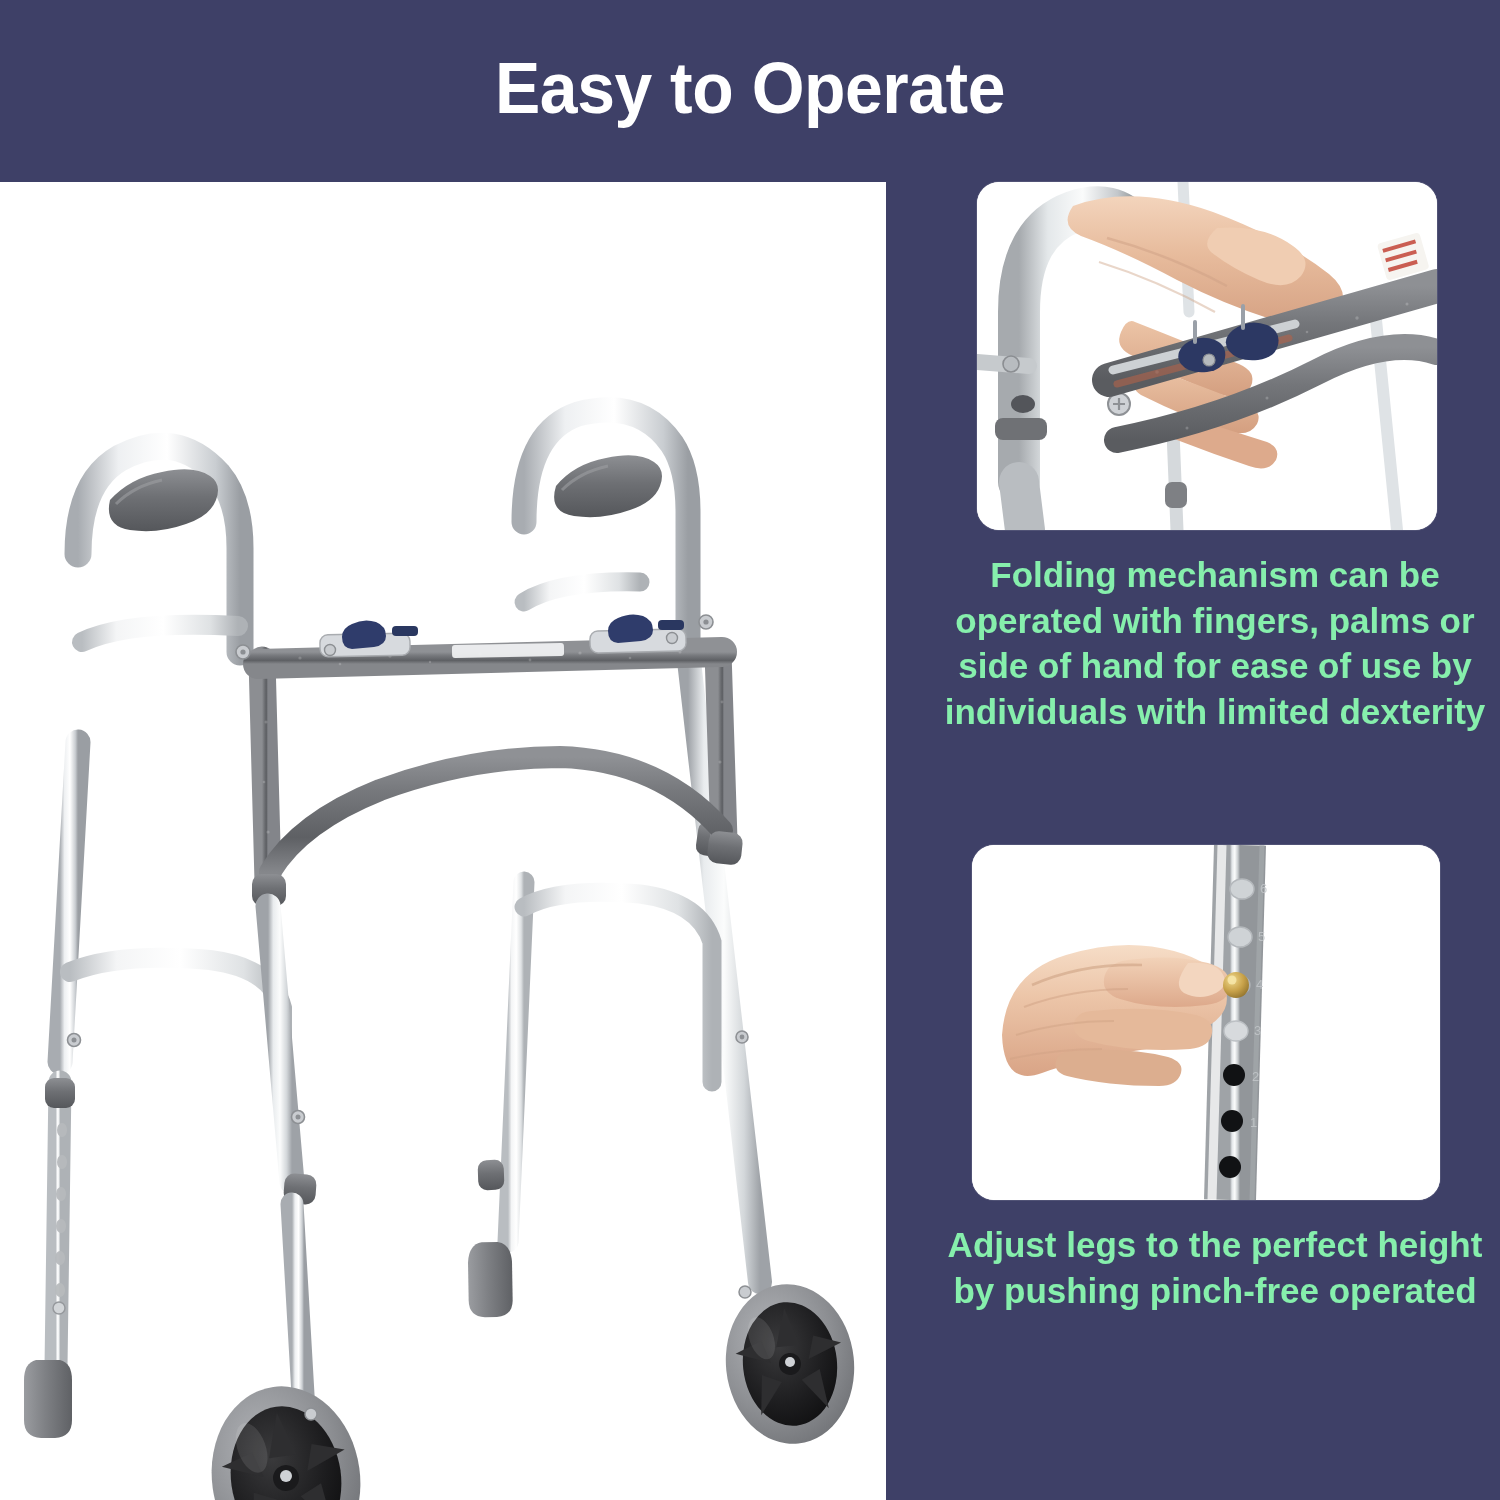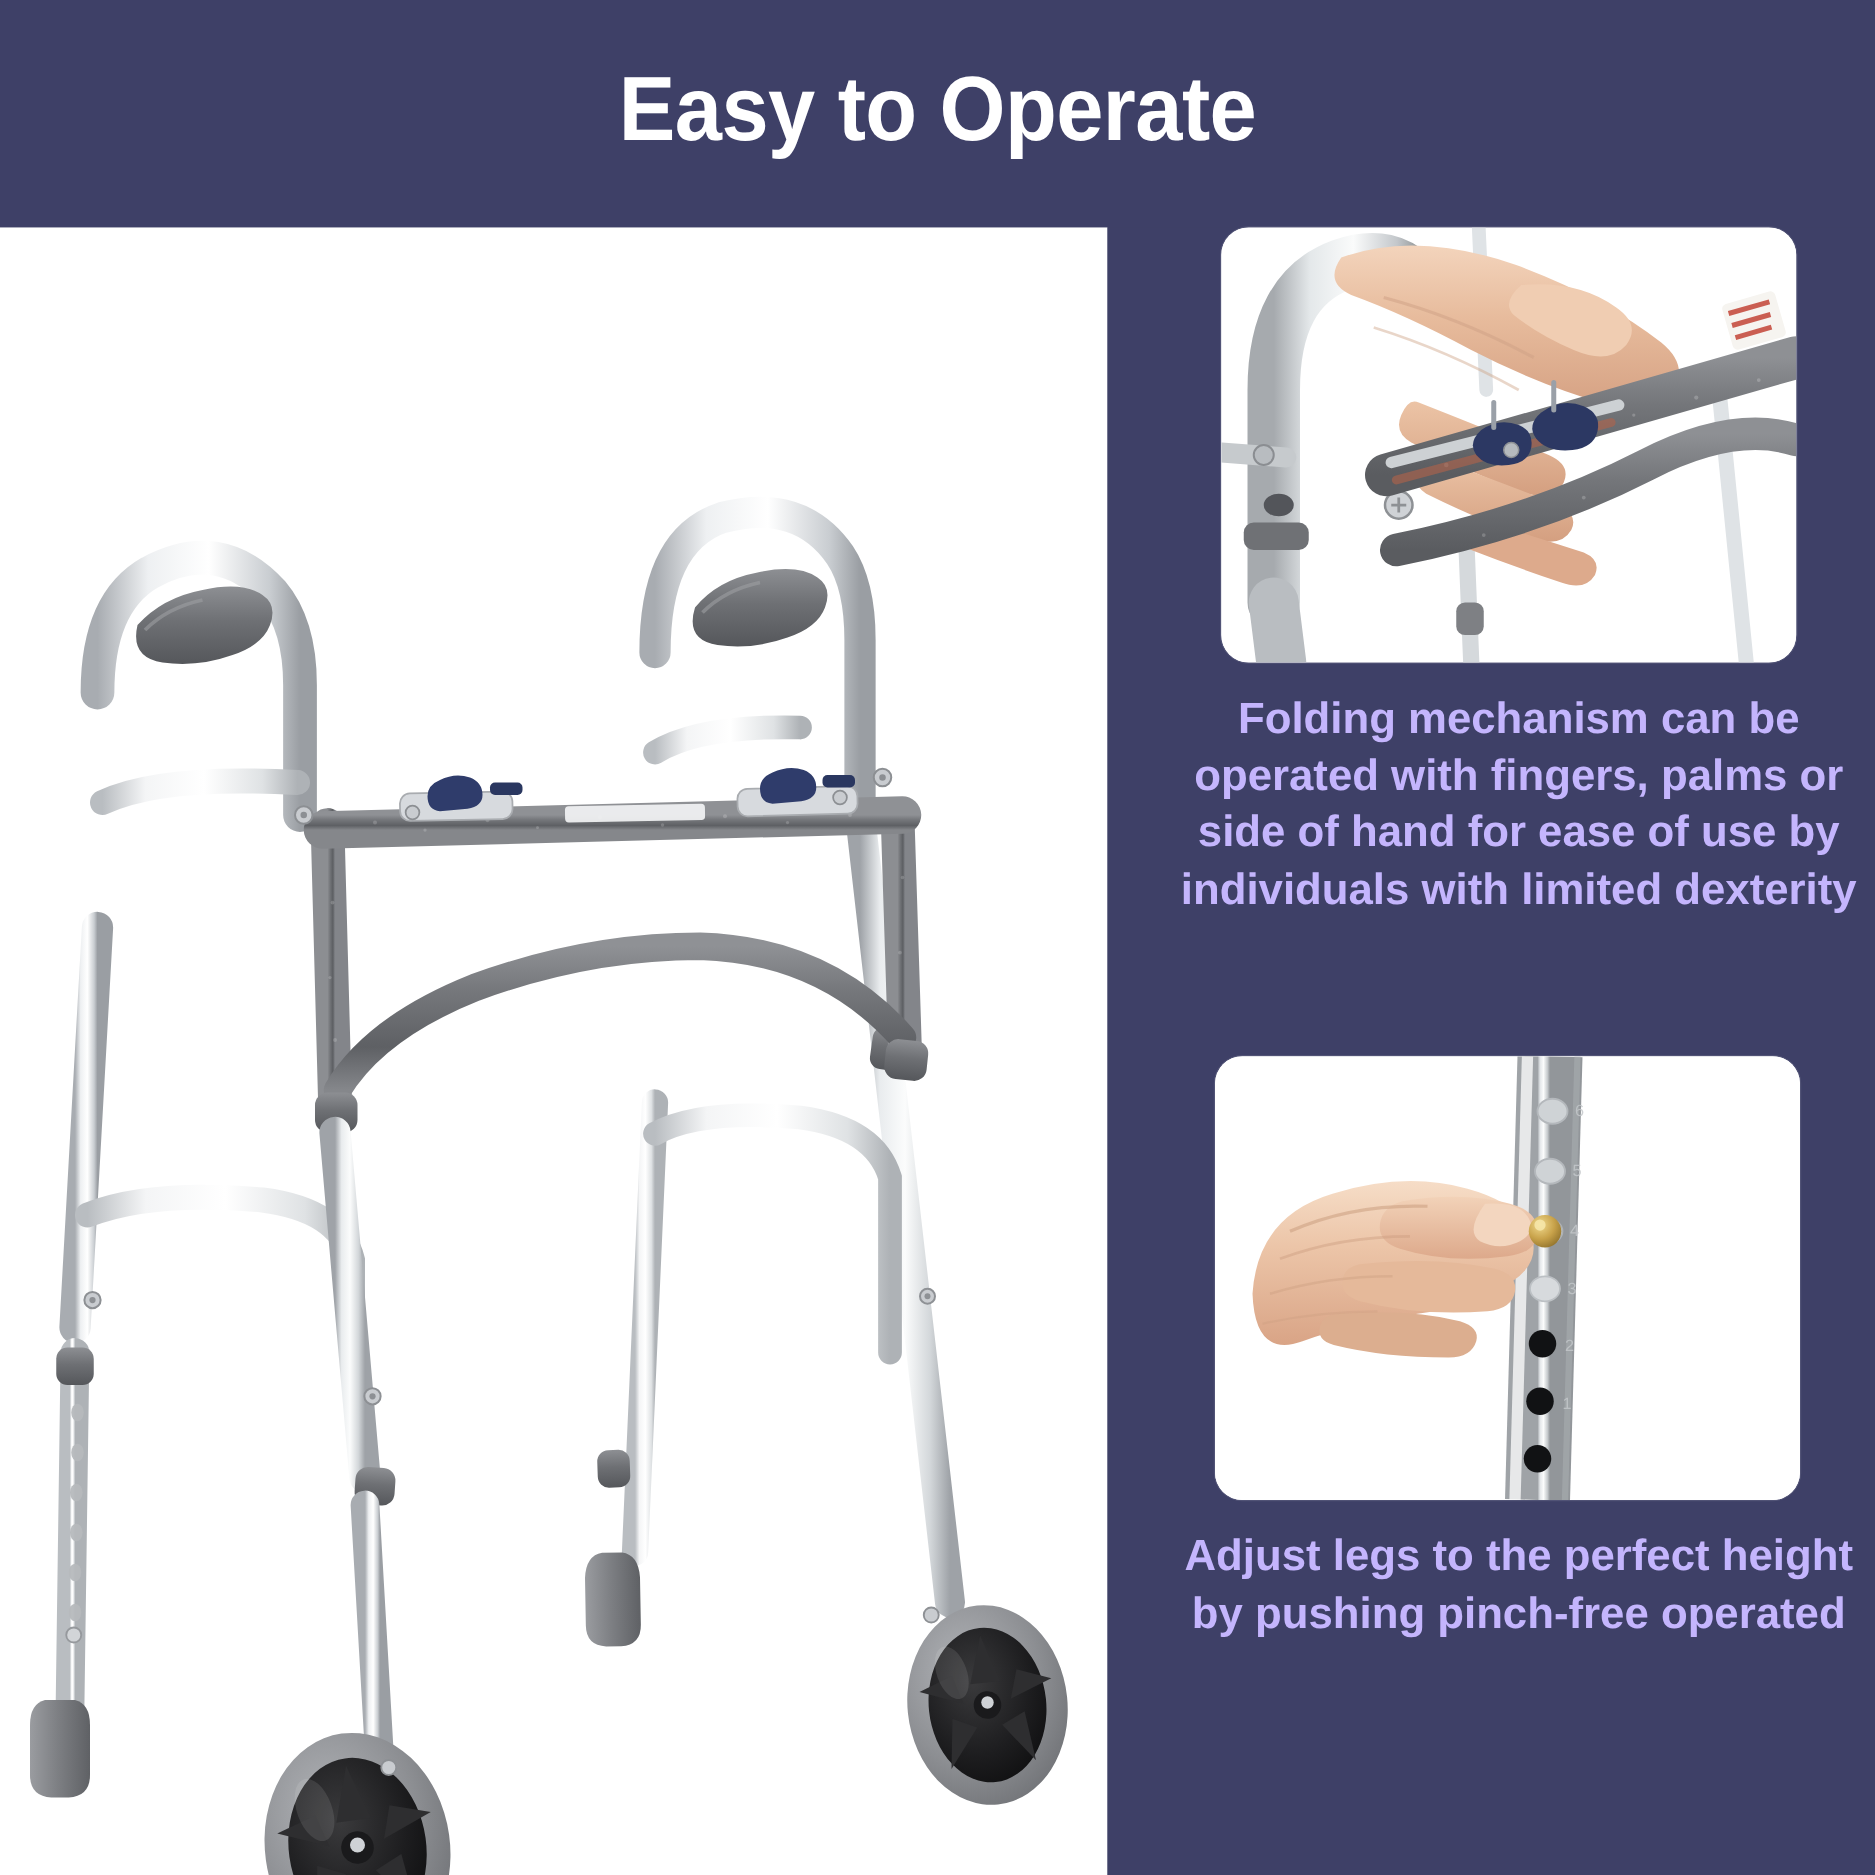--- a/index.html
+++ b/index.html
@@ -68,21 +68,21 @@
     border-radius: 22px;
   }
   #inset-buttons {
     left: 972px; top: 845px;
     width: 468px; height: 355px;
     border-radius: 22px;
   }
 
   .caption {
     position: absolute;
-    color: #c4b5fd;
+    color: #86efac;
     font-weight: bold;
     text-align: center;
     line-height: 1.30;
     font-size: 35px;
     font-family: "Liberation Sans", sans-serif;
   }
   #caption-folding { left: 940px; top: 552px; width: 550px; }
   #caption-buttons { left: 940px; top: 1222px; width: 550px; }
 
   svg { display:block; }

